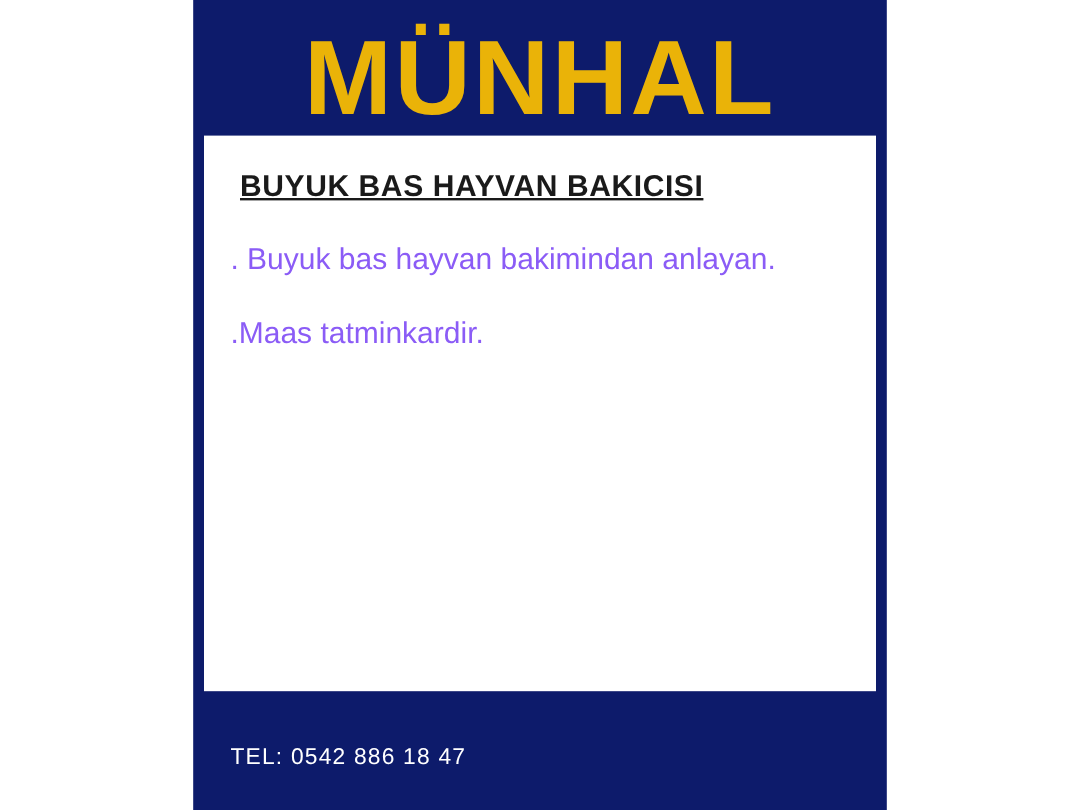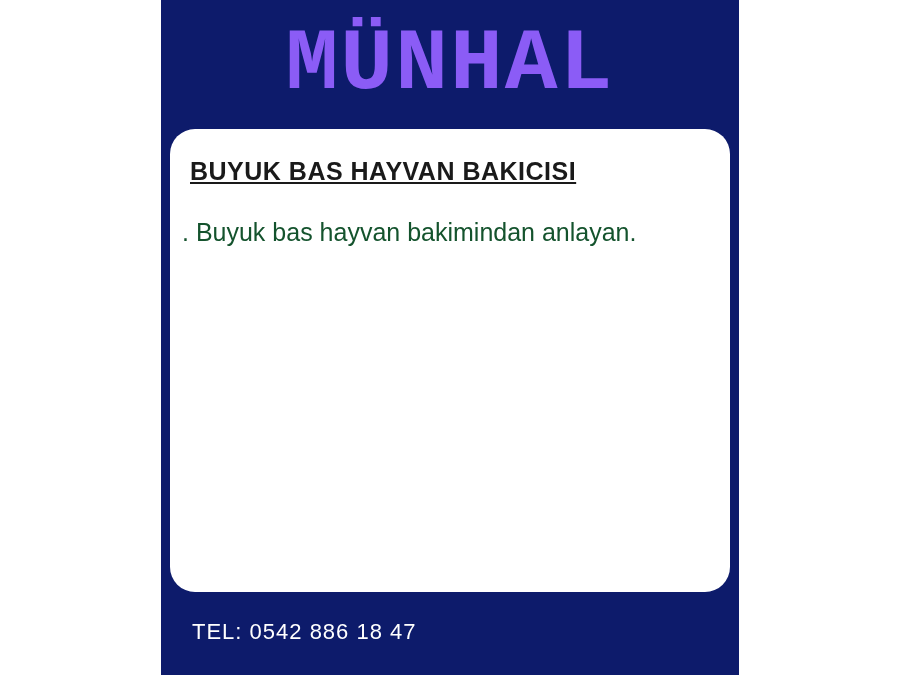--- a/index.html
+++ b/index.html
@@ -32,92 +32,92 @@
     position: absolute;
     left: 0;
     top: 0;
     width: 100%;
     height: 129px;
     display: flex;
     align-items: center;
     justify-content: center;
   }
   .poster-title {
-    color: #8b5cf6;
+    color: #eab308;
     font-size: 88px;
     font-weight: bold;
     letter-spacing: 2px;
     line-height: 1;
-    font-family: Liberation Mono, monospace;
+    font-family: Liberation Sans, sans-serif;
     white-space: nowrap;
   }
   .poster-body {
     position: absolute;
     left: 9px;
-    top: 129px;
+    top: 113px;
     width: 560px;
     height: 463px;
     background: #ffffff;
     box-sizing: border-box;
-    padding: 28px 26px 10px 12px;
-    border-radius: 25px;
+    padding: 28px 26px 10px 22px;
   }
   .body-heading {
     font-size: 25px;
     font-weight: bold;
     color: #1a1a1a;
     text-decoration: underline;
     letter-spacing: 0.5px;
     margin: 0 0 8px 8px;
     font-family: "Liberation Sans", sans-serif;
   }
   .body-list {
     list-style: none;
     margin: 0;
     padding: 0;
   }
   .body-list li {
     font-size: 25px;
-    color: #14532d;
+    color: #8b5cf6;
     line-height: 1.25;
     margin-top: 31px;
     font-family: "Liberation Sans", sans-serif;
   }
   .poster-footer {
     position: absolute;
     left: 9px;
     top: 598px;
     width: 560px;
     height: 68px;
     display: flex;
     align-items: center;
   }
   .phone {
     color: #ffffff;
-    font-size: 22px;
+    font-size: 19px;
     letter-spacing: 1px;
     padding-left: 22px;
     font-family: "Liberation Sans", sans-serif;
     text-align: right;
   }
 </style>
 </head>
 <body>
 
 <div class="page">
   <div class="poster">
 
     <div class="poster-header">
       <div class="poster-title">MÜNHAL</div>
     </div>
 
     <div class="poster-body">
       <div class="body-heading">BUYUK BAS HAYVAN BAKICISI</div>
       <ul class="body-list">
         <li>. Buyuk bas hayvan bakimindan anlayan.</li>
+        <li>.Maas tatminkardir.</li>
       </ul>
     </div>
 
     <div class="poster-footer">
       <div class="phone">TEL: 0542 886 18 47</div>
     </div>
 
   </div>
 </div>
 

